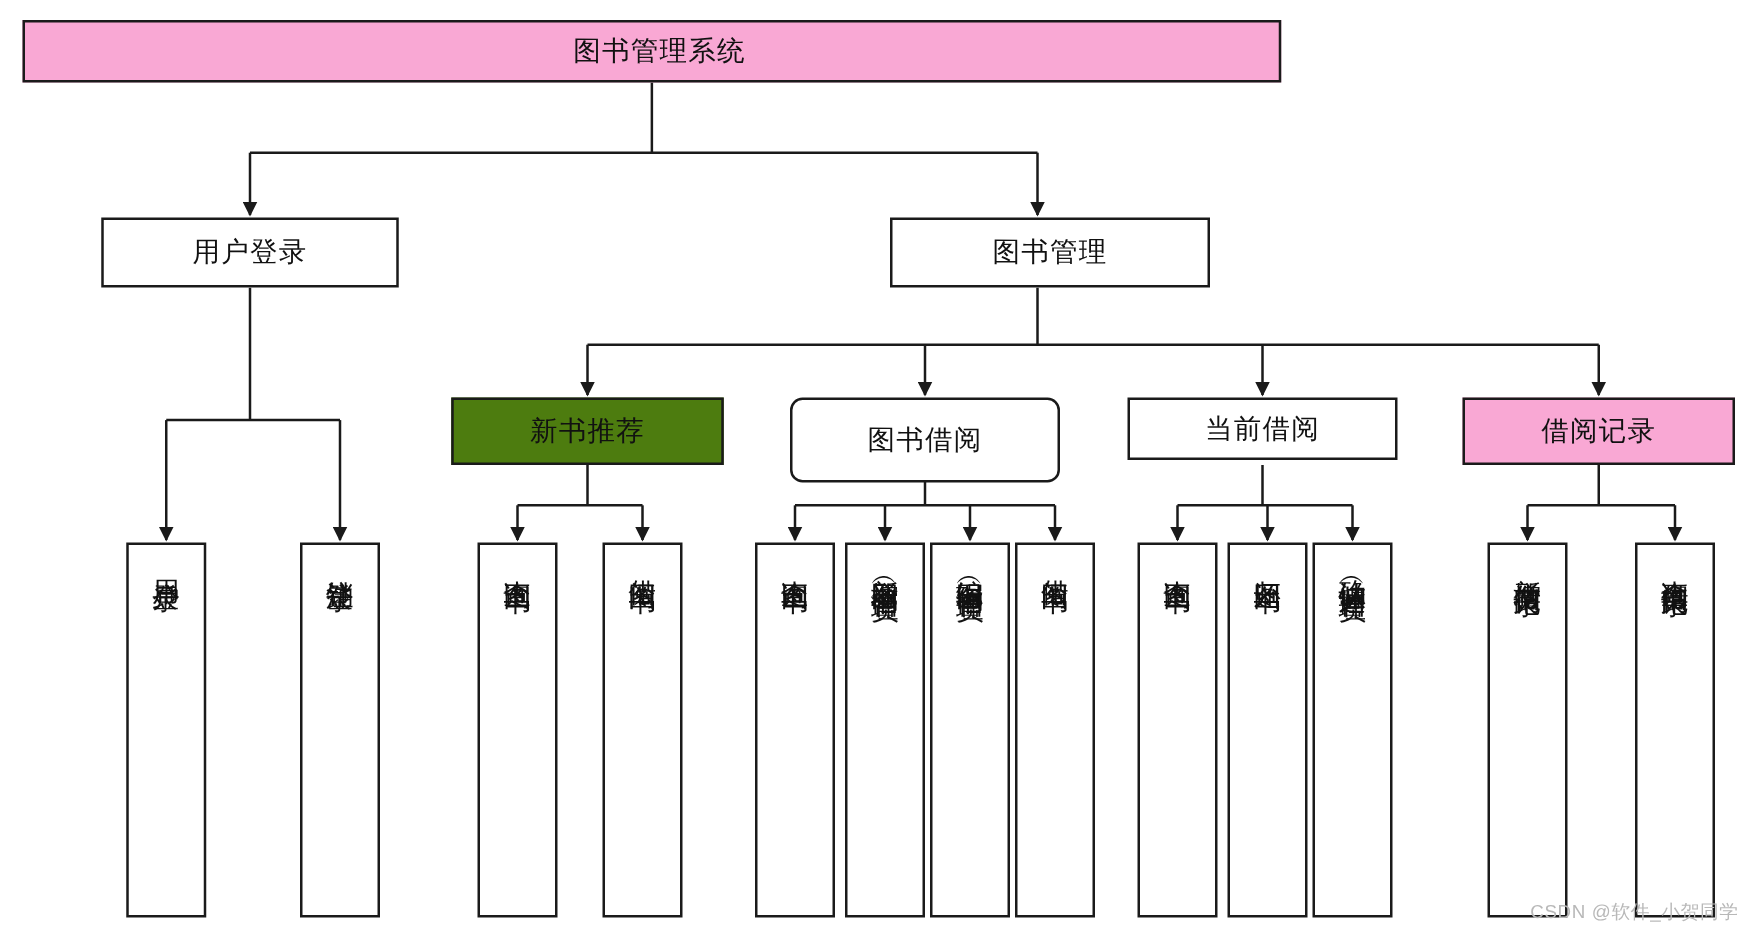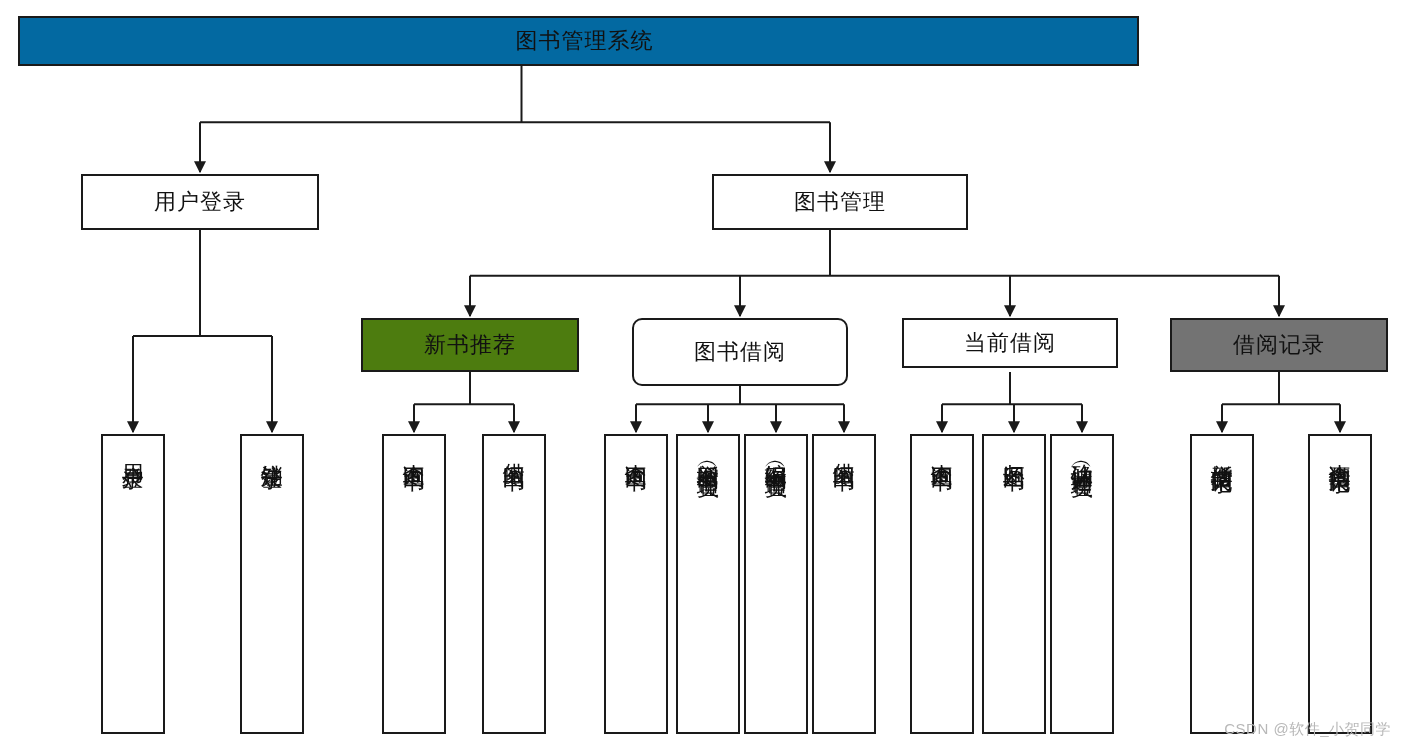--- a/index.html
+++ b/index.html
@@ -98,27 +98,27 @@
       <path d="M 942 404.24 L 1082 404.24" stroke="#1a1a1a" stroke-width="2" fill="none"></path>
       <path d="M 942 404.24 L 942 432" stroke="#1a1a1a" stroke-width="2" fill="none" marker-end="url(#arrow)"></path>
       <path d="M 1014 404.24 L 1014 432" stroke="#1a1a1a" stroke-width="2" fill="none" marker-end="url(#arrow)"></path>
       <path d="M 1082 404.24 L 1082 432" stroke="#1a1a1a" stroke-width="2" fill="none" marker-end="url(#arrow)"></path>
       <path d="M 1279 372 L 1279 404.24" stroke="#1a1a1a" stroke-width="2" fill="none"></path>
       <path d="M 1222 404.24 L 1340 404.24" stroke="#1a1a1a" stroke-width="2" fill="none"></path>
       <path d="M 1222 404.24 L 1222 432" stroke="#1a1a1a" stroke-width="2" fill="none" marker-end="url(#arrow)"></path>
       <path d="M 1340 404.24 L 1340 432" stroke="#1a1a1a" stroke-width="2" fill="none" marker-end="url(#arrow)"></path>
     </svg>
   <div id="nodes-layer">
-      <div class="node horizontal" style="left: 18px; top: 16px; width: 1121px; height: 50px; border-color: rgb(26, 26, 26); background: #0369a1; padding-left: 12px;">图书管理系统</div>
+      <div class="node horizontal" style="left: 18px; top: 16px; width: 1007px; height: 50px; border-color: rgb(26, 26, 26); background: #f9a8d4; padding-left: 12px;">图书管理系统</div>
       <div class="node horizontal" style="left: 81px; top: 174px; width: 238px; height: 56px; border-color: rgb(26, 26, 26); background: rgb(255, 255, 255);">用户登录</div>
       <div class="node horizontal" style="left: 712px; top: 174px; width: 256px; height: 56px; border-color: rgb(26, 26, 26); background: rgb(255, 255, 255);">图书管理</div>
       <div class="node horizontal" style="left: 361px; top: 318px; width: 218px; height: 54px; border-color: rgb(26, 26, 26); background: #4d7c0f;">新书推荐</div>
       <div class="node horizontal" style="left: 632px; top: 318px; width: 216px; height: 68px; border-color: rgb(26, 26, 26); background: rgb(255, 255, 255); border-radius: 10px;">图书借阅</div>
       <div class="node horizontal" style="left: 902px; top: 318px; width: 216px; height: 50px; border-color: rgb(26, 26, 26); background: rgb(255, 255, 255);">当前借阅</div>
-      <div class="node horizontal" style="left: 1170px; top: 318px; width: 218px; height: 54px; border-color: rgb(26, 26, 26); background: #737373;">借阅记录</div>
+      <div class="node horizontal" style="left: 1170px; top: 318px; width: 218px; height: 54px; border-color: rgb(26, 26, 26); background: #f9a8d4;">借阅记录</div>
       <div class="node vertical" style="left: 101px; top: 434px; width: 64px; height: 300px; border-color: rgb(26, 26, 26); background: rgb(255, 255, 255);">用户登录</div>
       <div class="node vertical" style="left: 240px; top: 434px; width: 64px; height: 300px; border-color: rgb(26, 26, 26); background: rgb(255, 255, 255);">注销登录</div>
       <div class="node vertical" style="left: 382px; top: 434px; width: 64px; height: 300px; border-color: rgb(26, 26, 26); background: rgb(255, 255, 255);">查询图书</div>
       <div class="node vertical" style="left: 482px; top: 434px; width: 64px; height: 300px; border-color: rgb(26, 26, 26); background: rgb(255, 255, 255);">借阅图书</div>
       <div class="node vertical" style="left: 604px; top: 434px; width: 64px; height: 300px; border-color: rgb(26, 26, 26); background: rgb(255, 255, 255);">查询图书</div>
       <div class="node vertical" style="left: 676px; top: 434px; width: 64px; height: 300px; border-color: rgb(26, 26, 26); background: rgb(255, 255, 255);">新增图书（管理员）</div>
       <div class="node vertical" style="left: 744px; top: 434px; width: 64px; height: 300px; border-color: rgb(26, 26, 26); background: rgb(255, 255, 255);">编辑图书（管理员）</div>
       <div class="node vertical" style="left: 812px; top: 434px; width: 64px; height: 300px; border-color: rgb(26, 26, 26); background: rgb(255, 255, 255);">借阅图书</div>
       <div class="node vertical" style="left: 910px; top: 434px; width: 64px; height: 300px; border-color: rgb(26, 26, 26); background: rgb(255, 255, 255);">查询图书</div>
       <div class="node vertical" style="left: 982px; top: 434px; width: 64px; height: 300px; border-color: rgb(26, 26, 26); background: rgb(255, 255, 255);">归还图书</div>

